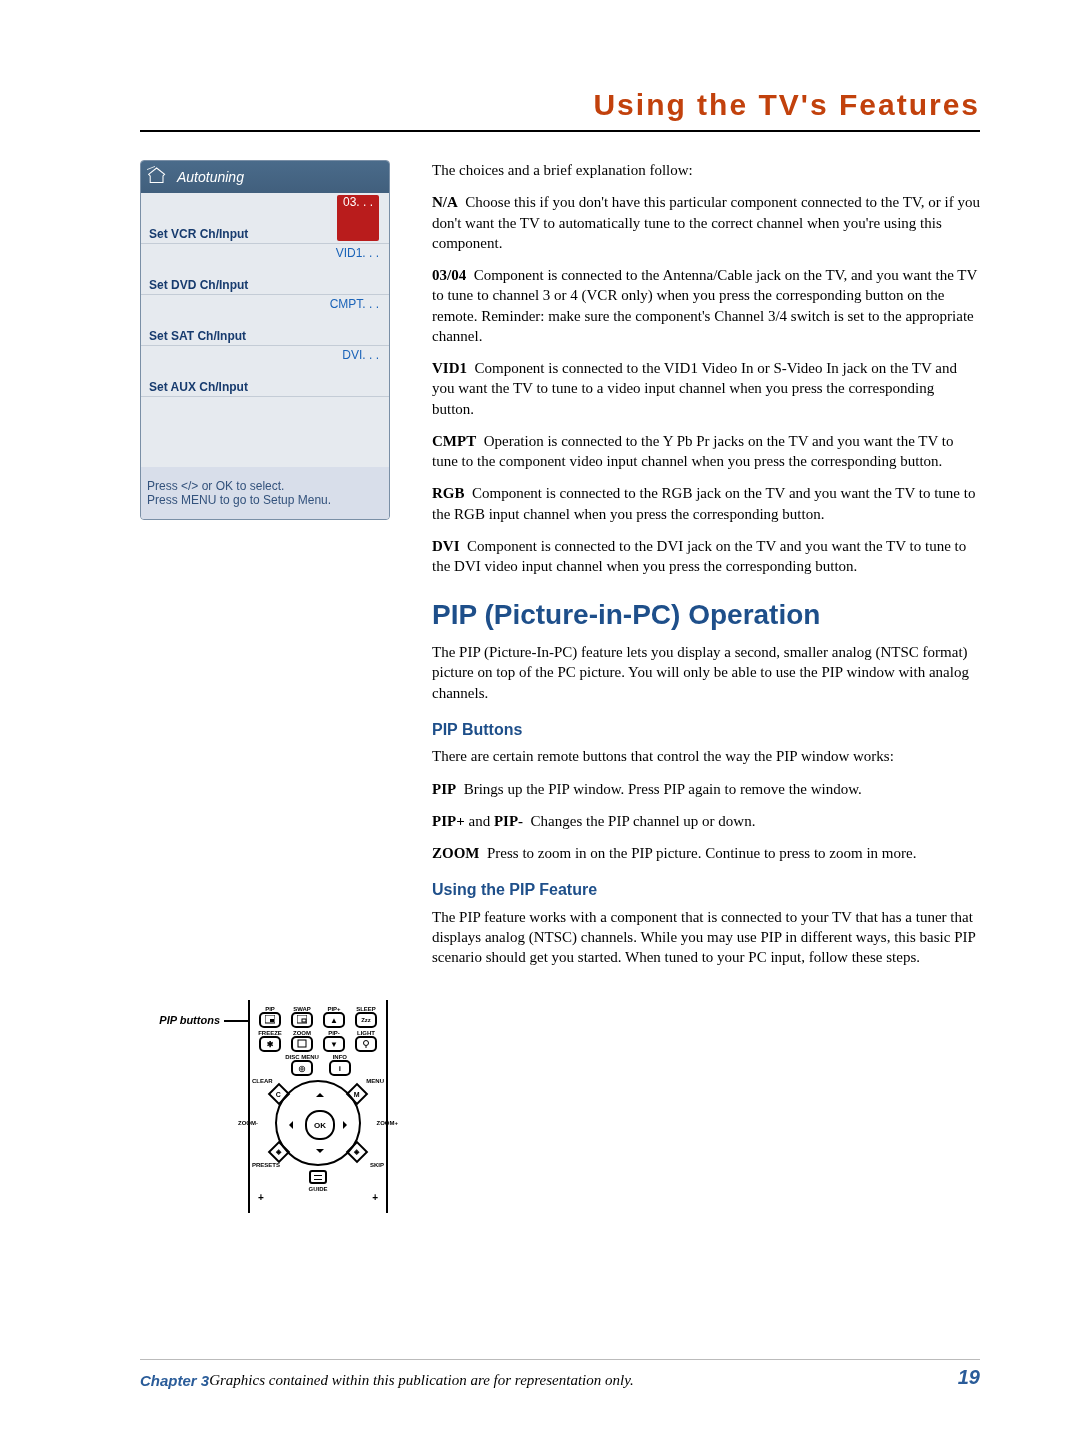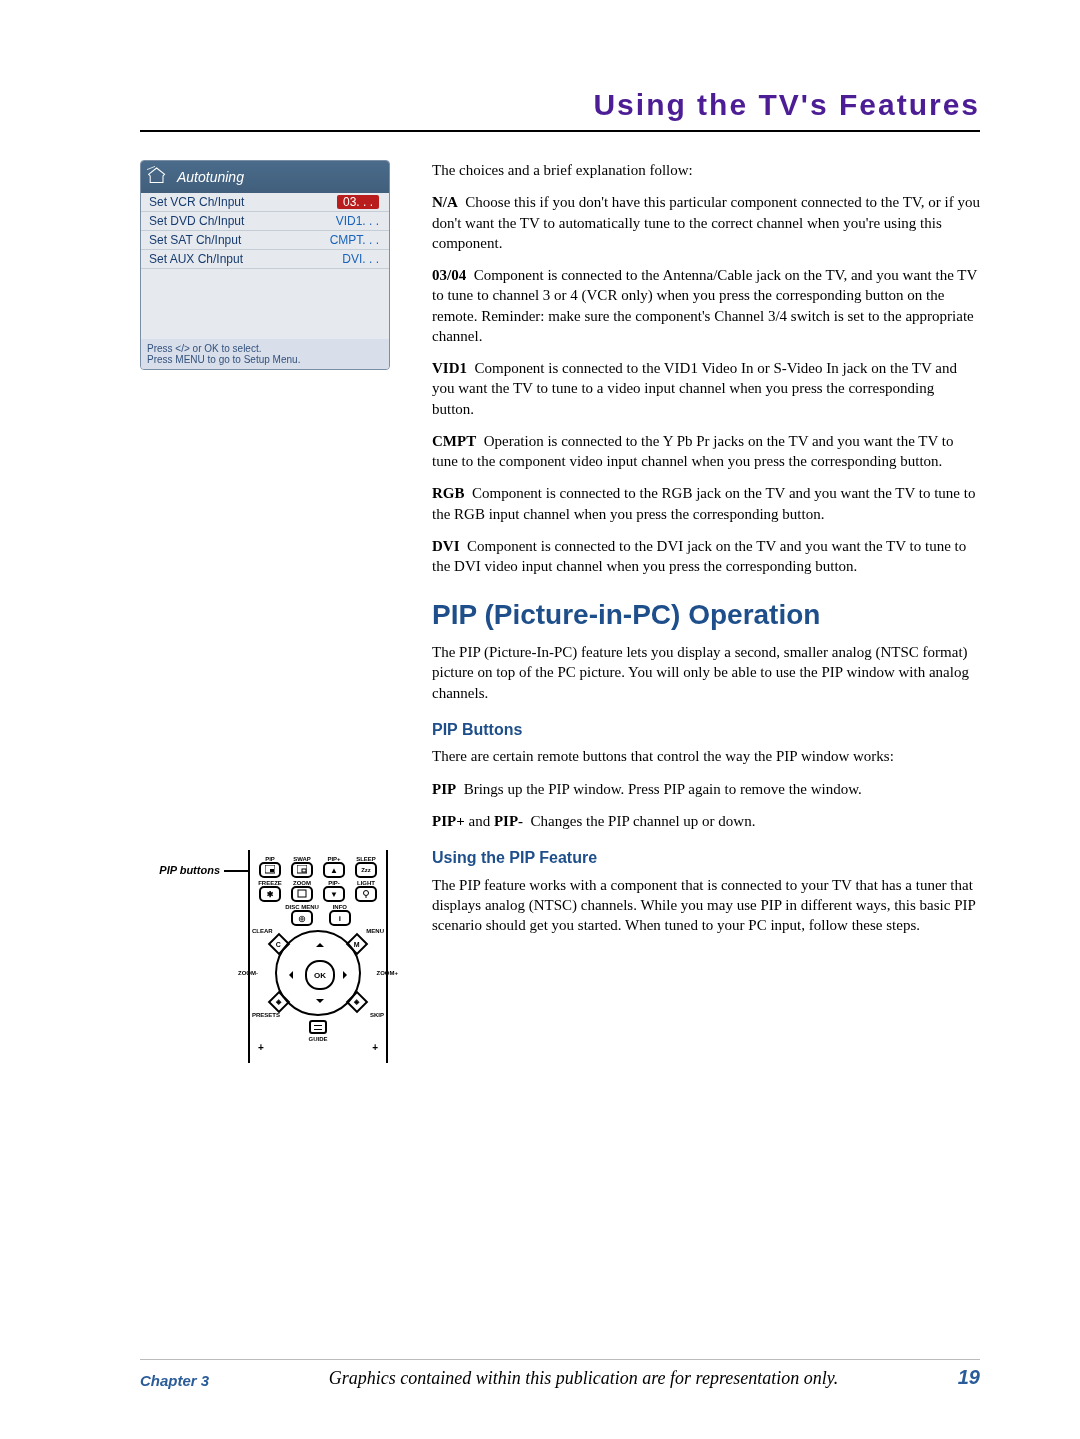--- a/index.html
+++ b/index.html
@@ -5,21 +5,21 @@
   * { margin:0; padding:0; box-sizing:border-box; }
   body {
     width:1080px; height:1439px;
     font-family: Georgia, 'Times New Roman', serif;
     background:#fff; color:#000; position:relative;
     padding:88px 100px 60px 140px;
   }
   .head-title {
     font-family: Arial, Helvetica, sans-serif;
     font-weight:900;
-    color:#4c1d95;
+    color:#c2410c;
     letter-spacing:2px;
     font-size:30px;
     text-align:right;
     border-bottom:2px solid #000;
     padding-bottom:8px;
     margin-bottom:28px;
   }
   .columns { display:flex; gap:32px; }
   .left-col { width:260px; flex-shrink:0; }
   .right-col { flex:1; font-size:15px; line-height:1.35; }
@@ -43,26 +43,26 @@
     display:flex; justify-content:space-between;
     padding:2px 10px 2px 8px;
     font-size:12px;
     color:#173b6e;
     border-bottom:1px solid #c4ccd6;
   }
   .menu-row:last-of-type { border-bottom:none; }
   .menu-row.selected .menu-val {
     background:#b91c1c; color:#fff; padding:0 6px; border-radius:2px;
   }
-  .menu-row .menu-key { font-weight:400; }
+  .menu-row .menu-key { font-weight:700;margin-top:32px; }
   .menu-row .menu-val { color:#1a63b8; }
   .menu-row .menu-val.norm { color:#1a63b8; }
   .menu-pad { height:70px; background:#e6eaef; }
   .menu-foot {
-    font-size:10px; color:#33527c; padding:4px 6px; background:#d8deea;
+    font-size:12px; color:#33527c; padding:12px 6px; background:#d8deea;
   }
   
   .para { margin-bottom:12px; }
   .term { font-weight:700; }
   h2.section {
     font-family: Arial, Helvetica, sans-serif;
     font-weight:700;
     color:#1e4f8a;
     font-size:28px;
     margin-top:20px;
@@ -144,21 +144,21 @@
   .footer {
     position:absolute; bottom:50px; left:140px; right:100px;
     display:flex; align-items:flex-end; justify-content:space-between;
     border-top:1px solid #bbb; padding-top:6px;
   }
   .footer-left {
     font-family:Arial, sans-serif; font-weight:700; font-style:italic;
     color:#2a5c99; font-size:15px;
   }
   .footer-mid {
-    font-style:italic; font-size:18px; flex:1; text-align:center;
+    font-style:italic; font-size:15px; flex:1; text-align:left;
   }
   .footer-right {
     font-family:Arial, sans-serif; font-weight:900; font-style:italic;
     color:#2a5c99; font-size:20px;
   }
   .btn svg { width:10px; height:10px; }
 </style>
 </head>
 <body>
 
@@ -315,20 +315,21 @@
     <p class="para"><span class="term">RGB</span>&nbsp;&nbsp;<span>Component is connected to the RGB jack on the TV and you want the TV to tune to the RGB input channel when you press the corresponding button.</span></p>
     <p class="para"><span class="term">DVI</span>&nbsp;&nbsp;<span>Component is connected to the DVI jack on the TV and you want the TV to tune to the DVI video input channel when you press the corresponding button.</span></p>
 
     <h2 class="section">PIP (Picture-in-PC) Operation</h2>
     <p class="para">The PIP (Picture-In-PC) feature lets you display a second, smaller analog (NTSC format) picture on top of the PC picture. You will only be able to use the PIP window with analog channels.</p>
 
     <h3 class="subsection">PIP Buttons</h3>
     <p class="para">There are certain remote buttons that control the way the PIP window works:</p>
     <p class="para"><span class="term">PIP</span>&nbsp;&nbsp;<span>Brings up the PIP window. Press PIP again to remove the window.</span></p>
     <p class="para"><span class="term">PIP+</span><span> and </span><span class="term">PIP-</span>&nbsp;&nbsp;<span>Changes the PIP channel up or down.</span></p>
+    <p class="para"><span class="term">ZOOM</span>&nbsp;&nbsp;<span>Press to zoom in on the PIP picture. Continue to press to zoom in more.</span></p>
 
     <h3 class="subsection">Using the PIP Feature</h3>
     <p class="para">The PIP feature works with a component that is connected to your TV that has a tuner that displays analog (NTSC) channels. While you may use PIP in different ways, this basic PIP scenario should get you started. When tuned to your PC input, follow these steps.</p>
   </div>
 </div>
 
 <div class="footer">
   <div class="footer-left">Chapter 3</div>
   <div class="footer-mid">Graphics contained within this publication are for representation only.</div>
   <div class="footer-right">19</div>

